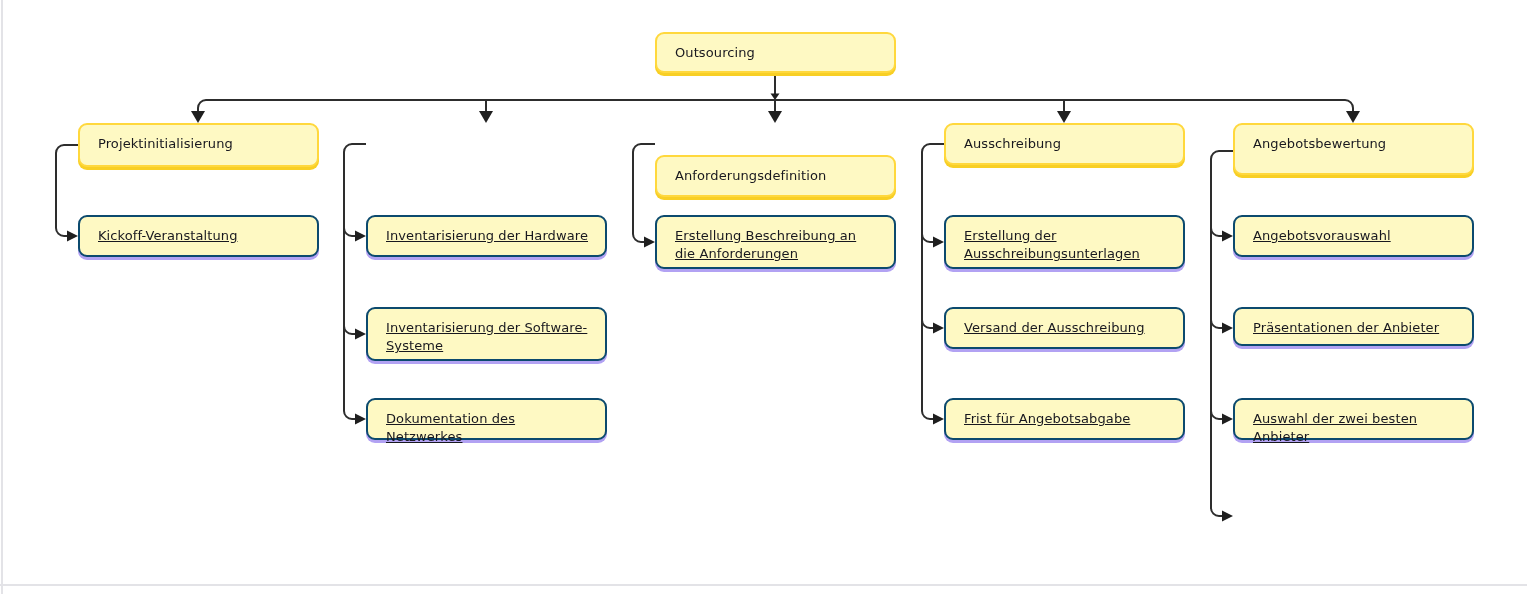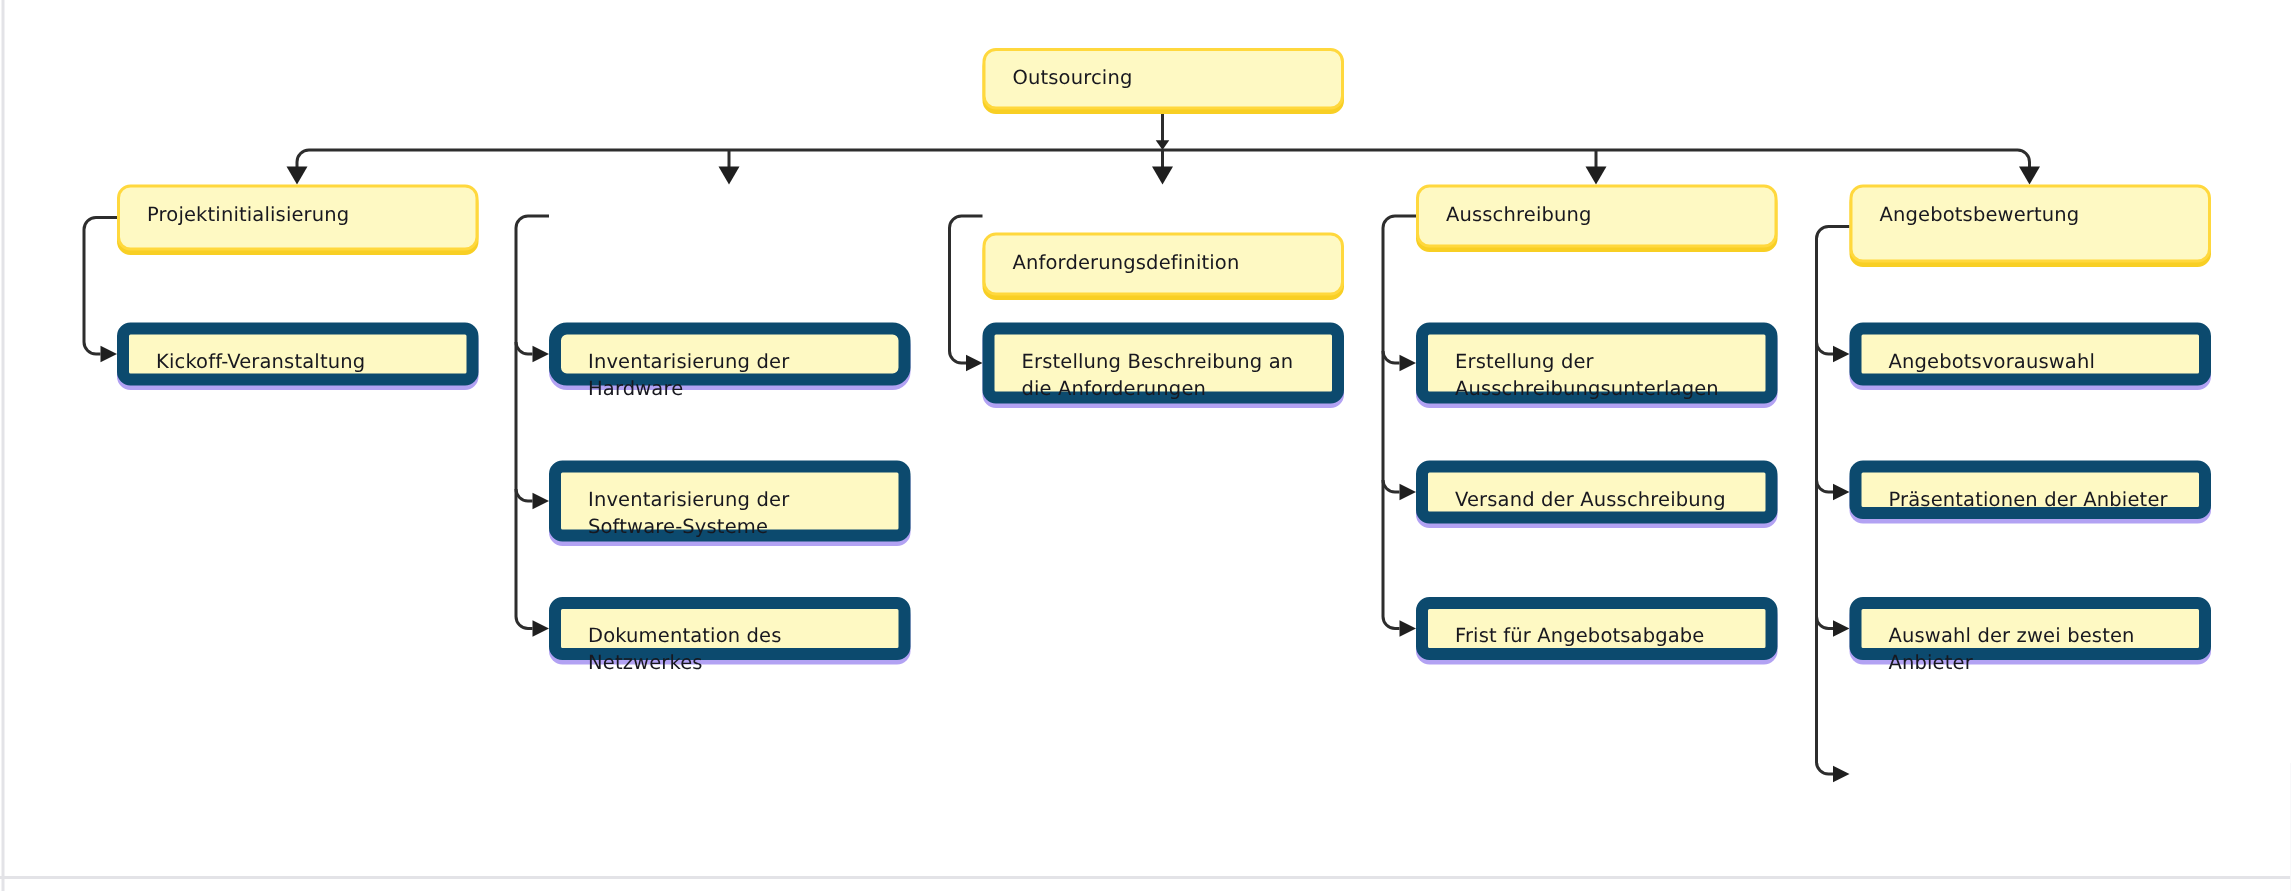--- a/index.html
+++ b/index.html
@@ -37,22 +37,23 @@
     line-height: 1.42;
     color: #18181f;
     letter-spacing: 0.1px;
     cursor: pointer;
   }
   .node.parent {
     border: 2px solid #ffd83d;
     box-shadow: 0 3px 0 0 #f8cf24;
   }
   .node.child {
-    border: 8px solid #0c4a6e;
+    border: 2px solid #0c4a6e;
     box-shadow: 0 3px 0 0 #b2a2f3;
+    text-decoration: underline;
   }
 </style>
 </head>
 <body>
 
 <div class="canvas">
 
   <div class="edge-left"></div>
   <div class="edge-bottom"></div>
 
@@ -99,21 +100,21 @@
     <polygon points="1222,322.5 1222,333.5 1233,328"></polygon>
     <polygon points="1222,413.5 1222,424.5 1233,419"></polygon>
     <polygon points="1222,510.5 1222,521.5 1233,516"></polygon>
   </svg>
 
   <div class="node parent" style="left:655px; top:32px; height:41px;">Outsourcing</div>
 
   <div class="node parent" style="left:78px; top:123px; height:44px;">Projektinitialisierung</div>
   <div class="node child" style="left:78px; top:215px; height:42px;">Kickoff-Veranstaltung</div>
 
-  <div class="node child" style="left:366px; top:215px; height:42px;border-radius:12px;">Inventarisierung der Hardware</div>
+  <div class="node child" style="left:366px; top:215px; height:42px;">Inventarisierung der Hardware</div>
   <div class="node child" style="left:366px; top:307px; height:54px;">Inventarisierung der Software-Systeme</div>
   <div class="node child" style="left:366px; top:398px; height:42px;">Dokumentation des Netzwerkes</div>
 
   <div class="node parent" style="left:655px; top:123px; height:42px;margin-top:32px;">Anforderungsdefinition</div>
   <div class="node child" style="left:655px; top:215px; height:54px;">Erstellung Beschreibung an die Anforderungen</div>
 
   <div class="node parent" style="left:944px; top:123px; height:42px;">Ausschreibung</div>
   <div class="node child" style="left:944px; top:215px; height:54px;">Erstellung der Ausschreibungsunterlagen</div>
   <div class="node child" style="left:944px; top:307px; height:42px;">Versand der Ausschreibung</div>
   <div class="node child" style="left:944px; top:398px; height:42px;">Frist für Angebotsabgabe</div>

